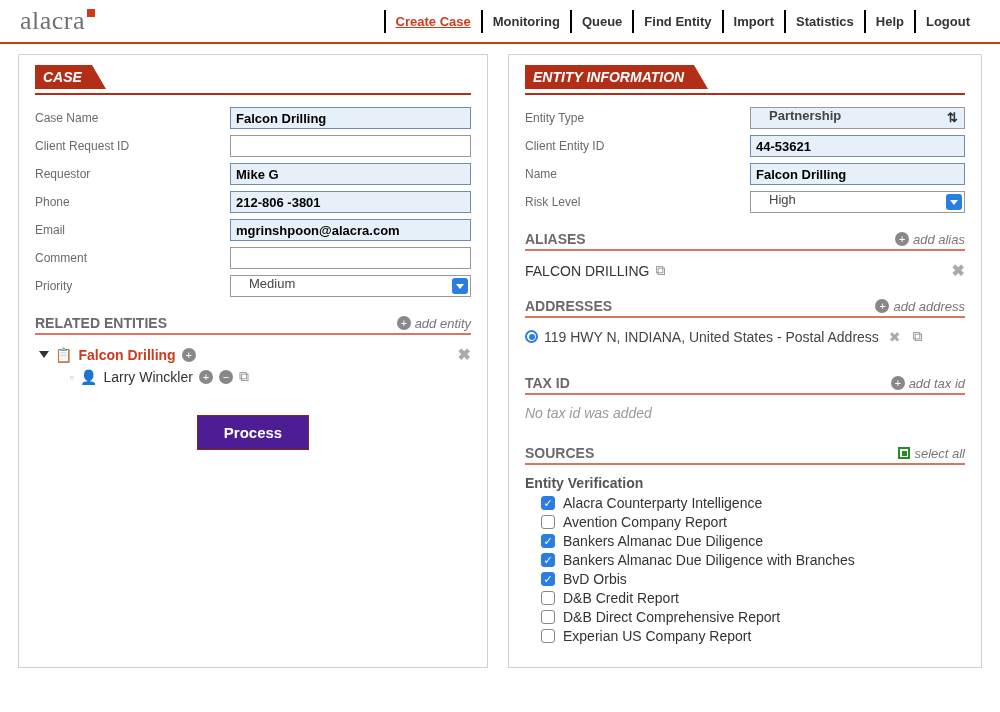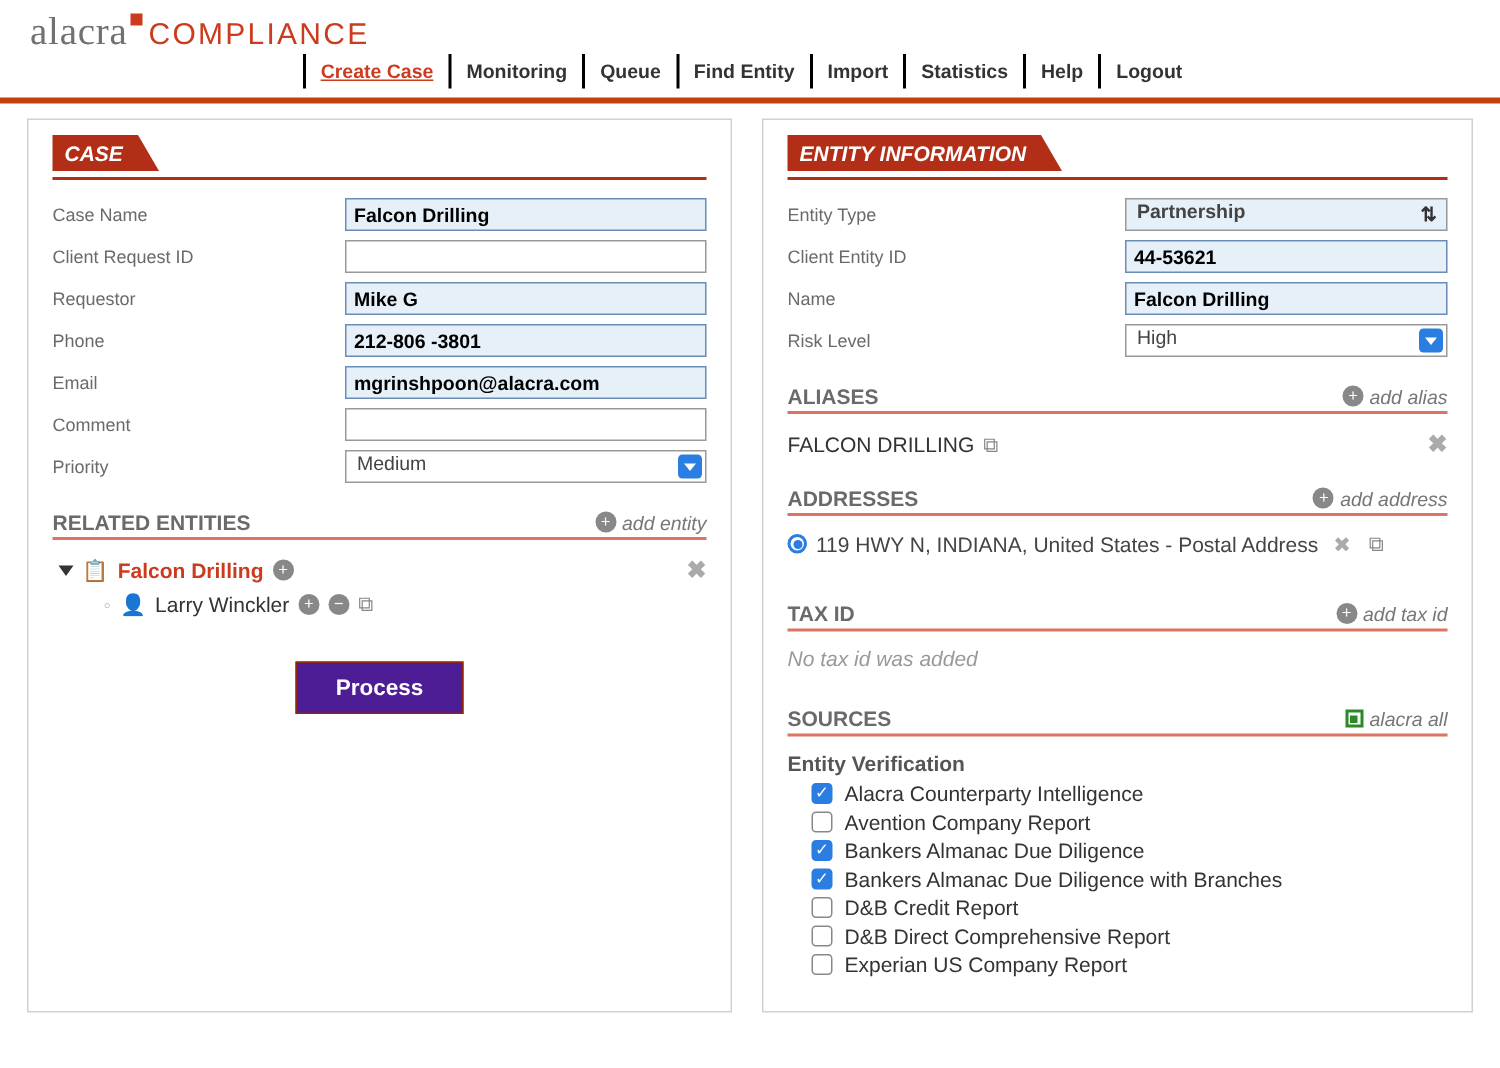--- a/index.html
+++ b/index.html
@@ -1,18 +1,18 @@
 <!DOCTYPE html>
 <html><head>
 <meta charset="utf-8">
 <style>
 * { box-sizing: border-box; margin: 0; padding: 0; }
 body { font-family: Arial, Helvetica, sans-serif; font-size: 14px; color: #444; background: #fff; }
 
-.topbar { display: flex; align-items: center; padding: 6px 20px; border-bottom: 4px solid #c2410c; flex-direction: column; }
+.topbar { display: flex; align-items: center; padding: 6px 20px; border-bottom: 2px solid #c2410c; }
 .logo { display: flex; align-items: baseline; margin-right: auto; }
 .logo-alacra { font-family: Georgia, serif; font-size: 26px; color: #717171; letter-spacing: 0.5px; }
 .logo-sq { width: 8px; height: 8px; background: #cc3b1e; display: inline-block; margin: 0 2px; position: relative; top: -12px; }
 .logo-compl { font-size: 20px; color: #cc3b1e; letter-spacing: 1.5px; margin-left: 2px; }
 .nav { display: flex; gap: 0; }
 .nav-item { font-size: 13px; font-weight: bold; color: #333; padding: 4px 10px; border-left: 2px solid #000; cursor: pointer; }
 .nav-item.active { color: #cc3b1e; text-decoration: underline; }
 
 .main { display: flex; gap: 20px; padding: 10px 18px 20px; }
 .panel { border: 1px solid #d0d0d0; border-radius: 0; padding: 10px 16px 20px; }
@@ -22,21 +22,21 @@
 .section-header { position: relative; height: 24px; margin-bottom: 6px; }
 .section-tab { background: #b32e17; color: #fff; font-style: italic; font-weight: bold; font-size: 14px; display: inline-block; padding: 4px 10px 4px 8px; position: relative; }
 .section-tab::after { content: ''; position: absolute; right: -14px; top: 0; width: 0; height: 0; border-bottom: 24px solid #b32e17; border-right: 14px solid transparent; }
 .rule { height: 2px; background: #b32e17; margin: -2px 0 12px; }
 
 .form-row { display: flex; align-items: center; margin-bottom: 6px; }
 .form-label { width: 195px; color: #6a6a6a; font-size: 12px; }
 .form-label.r { width: 225px; }
 .text-input { flex: 1; border: 1px solid #999; padding: 3px 5px; font-size: 13px; background: #fff; height: 22px; }
 .text-input.hl { background: #e6f0f8; border: 1px solid #6b8db5; font-weight: bold; }
-.select { flex: 1; border: 1px solid #999; font-size: 13px; height: 22px; padding-left: 7px; background: #fff; position: relative; }
+.select { flex: 1; border: 1px solid #999; font-size: 13px; height: 22px; padding-left: 18px; background: #fff; position: relative; }
 .select.blue-arrow::after { content: ''; position: absolute; right: 2px; top: 2px; width: 16px; height: 16px; background: #2a7de1; border-radius: 3px; }
 .select.blue-arrow::before { content: ''; position: absolute; right: 6px; top: 8px; width: 0; height: 0; border-left: 4px solid transparent; border-right: 4px solid transparent; border-top: 5px solid #fff; z-index: 2; }
 .select.dbl::after { content: '⇅'; position: absolute; right: 3px; top: 2px; width: 14px; font-size: 13px; color: #333; }
 
 .sub-header { display: flex; align-items: center; margin-top: 18px; justify-content: flex-end; }
 .sub-title { color: #6a6a6a; font-weight: bold; font-size: 14px; }
 .sub-action { margin-left: auto; display: flex; align-items: center; gap: 4px; font-style: italic; color: #777; font-size: 13px; cursor: pointer; }
 .sub-rule { height: 2px; background: #cc3b1e; opacity: 0.7; margin: 2px 0 10px; }
 
 .tree { padding-left: 4px; }
@@ -72,21 +72,20 @@
 .plus-circle { display:inline-block; width:14px; height:14px; border-radius:50%; background:#888; color:#fff; text-align:center; line-height:14px; font-size:11px; }
 .minus-circle { display:inline-block; width:14px; height:14px; border-radius:50%; background:#888; color:#fff; text-align:center; line-height:14px; font-size:11px; }
 </style>
 </head>
 <body>
 
 <div class="topbar">
   <div class="logo">
     <span class="logo-alacra">alacra</span>
     <span class="logo-sq"></span>
-    <span class="logo-compl">COMPLIANCE</span>
   </div>
   <div class="nav">
     <div class="nav-item active">Create Case</div>
     <div class="nav-item">Monitoring</div>
     <div class="nav-item">Queue</div>
     <div class="nav-item">Find Entity</div>
     <div class="nav-item">Import</div>
     <div class="nav-item">Statistics</div>
     <div class="nav-item">Help</div>
     <div class="nav-item">Logout</div>
@@ -215,21 +214,21 @@
         <span>add tax id</span>
       </div>
     </div>
     <div class="sub-rule"></div>
     <div class="notax">No tax id was added</div>
 
     <div class="sub-header" style="margin-top:24px">
       <div class="sub-title">SOURCES</div>
       <div class="sub-action">
         <span class="selectall-box"></span>
-        <span>alacra all</span>
+        <span>select all</span>
       </div>
     </div>
     <div class="sub-rule"></div>
     <div class="source-group">Entity Verification</div>
     <div>
       <div class="source-item">
           <span class="cbx on"></span>
           <span>Alacra Counterparty Intelligence</span>
         </div>
       <div class="source-item">
@@ -238,20 +237,24 @@
         </div>
       <div class="source-item">
           <span class="cbx on"></span>
           <span>Bankers Almanac Due Diligence</span>
         </div>
       <div class="source-item">
           <span class="cbx on"></span>
           <span>Bankers Almanac Due Diligence with Branches</span>
         </div>
       <div class="source-item">
+          <span class="cbx on"></span>
+          <span>BvD Orbis</span>
+        </div>
+      <div class="source-item">
           <span class="cbx"></span>
           <span>D&amp;B Credit Report</span>
         </div>
       <div class="source-item">
           <span class="cbx"></span>
           <span>D&amp;B Direct Comprehensive Report</span>
         </div>
       <div class="source-item">
           <span class="cbx"></span>
           <span>Experian US Company Report</span>

